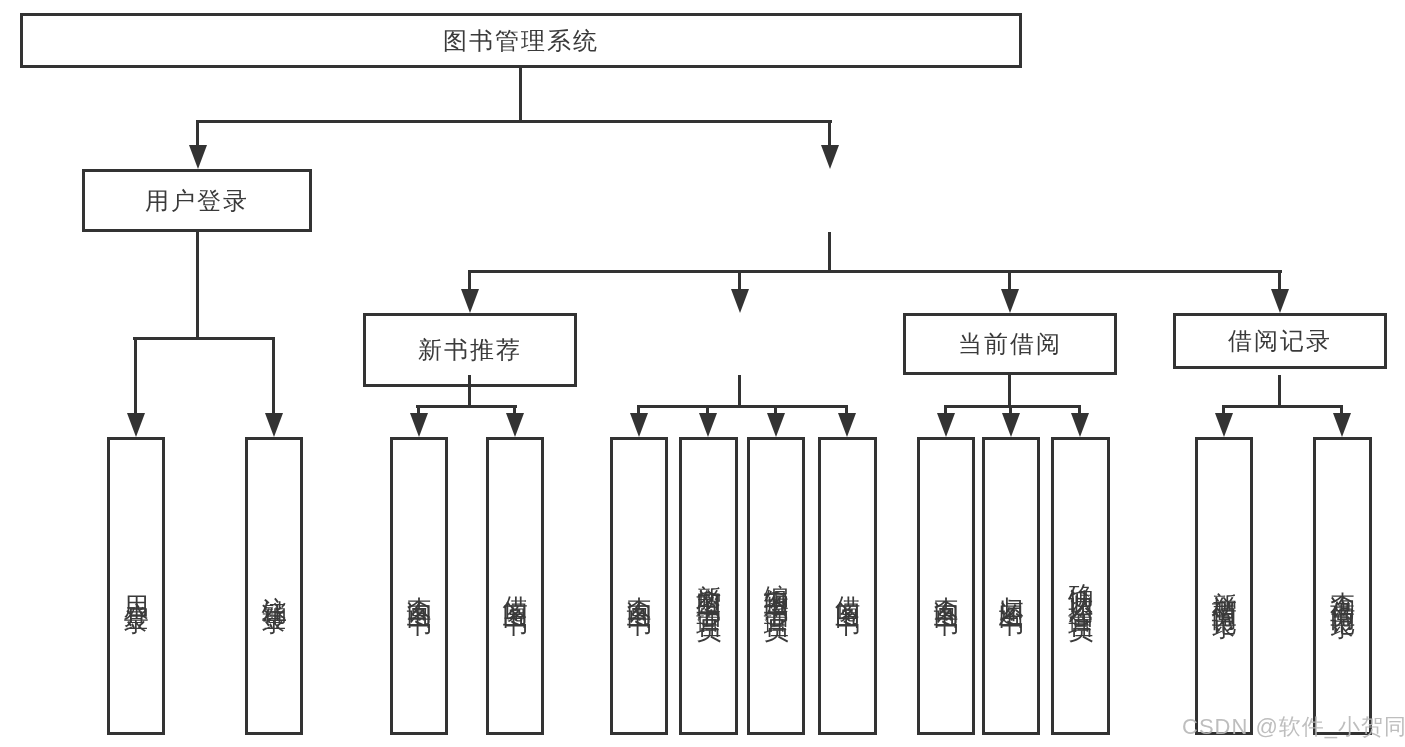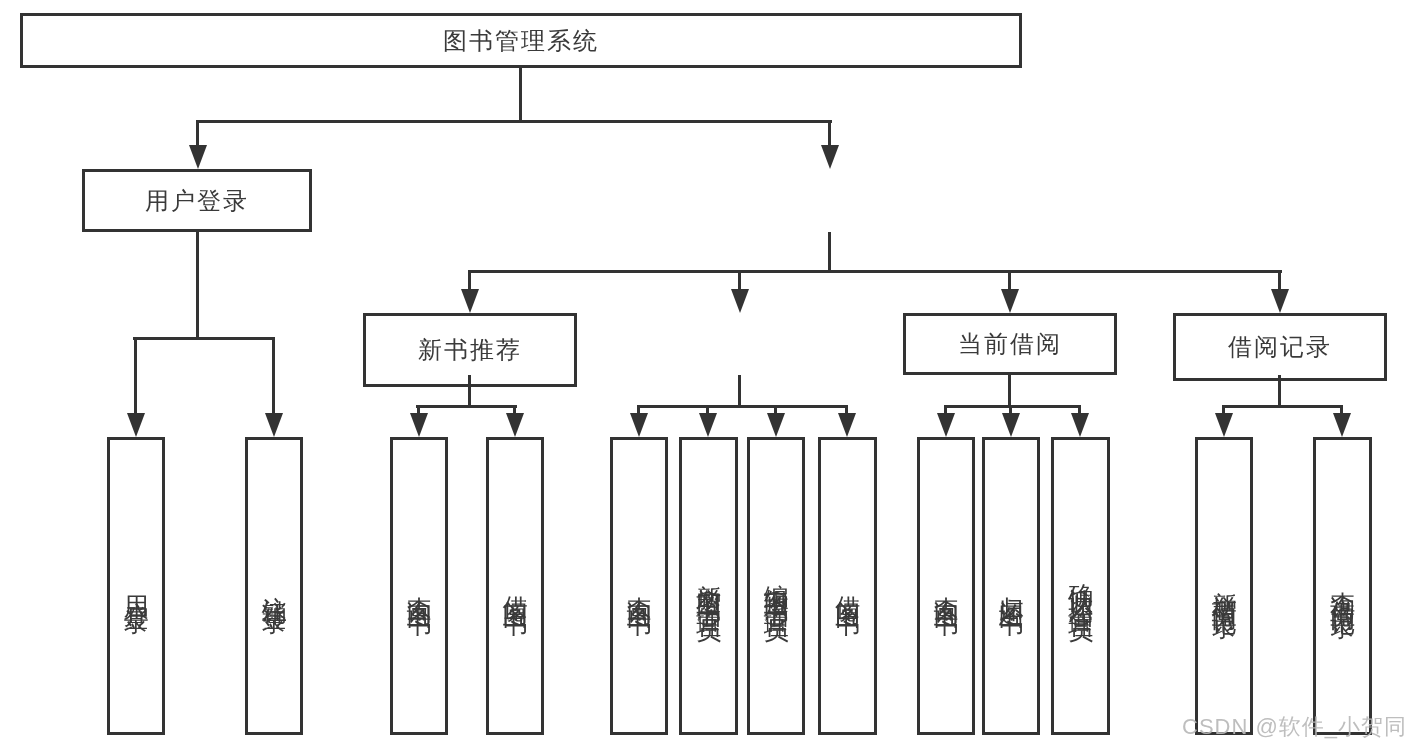--- a/index.html
+++ b/index.html
@@ -89,21 +89,21 @@
   <div class="ah" style="left:461px; top:289px;"></div>
   <div class="ln" style="left:738px; top:272px; width:3px; height:20px;"></div>
   <div class="ah" style="left:731px; top:289px;"></div>
   <div class="ln" style="left:1008px; top:272px; width:3px; height:20px;"></div>
   <div class="ah" style="left:1001px; top:289px;"></div>
   <div class="ln" style="left:1278px; top:272px; width:3px; height:20px;"></div>
   <div class="ah" style="left:1271px; top:289px;"></div>
 
   <div class="box" style="left:363px; top:313px; width:214px; height:74px;">新书推荐</div>
   <div class="box" style="left:903px; top:313px; width:214px; height:62px;">当前借阅</div>
-  <div class="box" style="left:1173px; top:313px; width:214px; height:68px;">借阅记录</div>
+  <div class="box" style="left:1173px; top:313px; width:214px; height:56px;">借阅记录</div>
 
   <div class="ln" style="left:468px; top:375px; width:3px; height:32px;"></div>
   <div class="ln" style="left:416px; top:405px; width:101px; height:3px;"></div>
   <div class="ln" style="left:417px; top:405px; width:3px; height:12px;"></div>
   <div class="ah" style="left:410px; top:413px;"></div>
   <div class="ln" style="left:513px; top:405px; width:3px; height:12px;"></div>
   <div class="ah" style="left:506px; top:413px;"></div>
 
   <div class="ln" style="left:738px; top:375px; width:3px; height:32px;"></div>
   <div class="ln" style="left:637px; top:405px; width:211px; height:3px;"></div>

